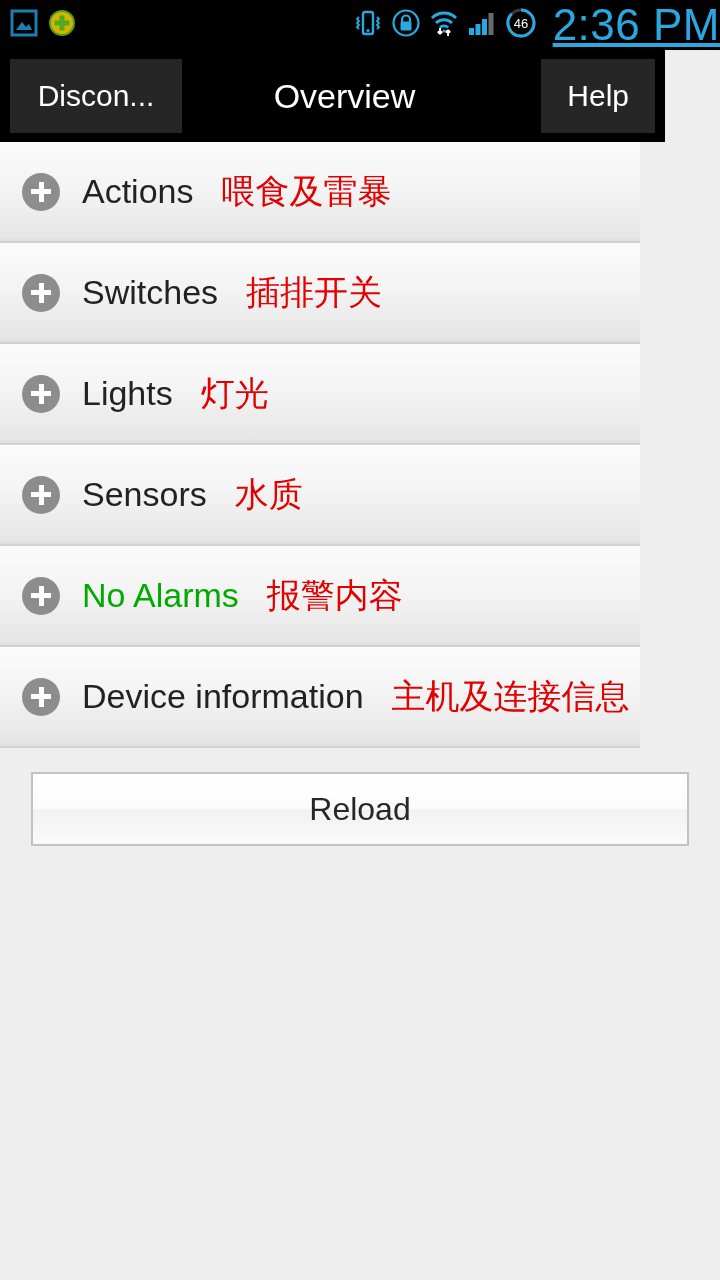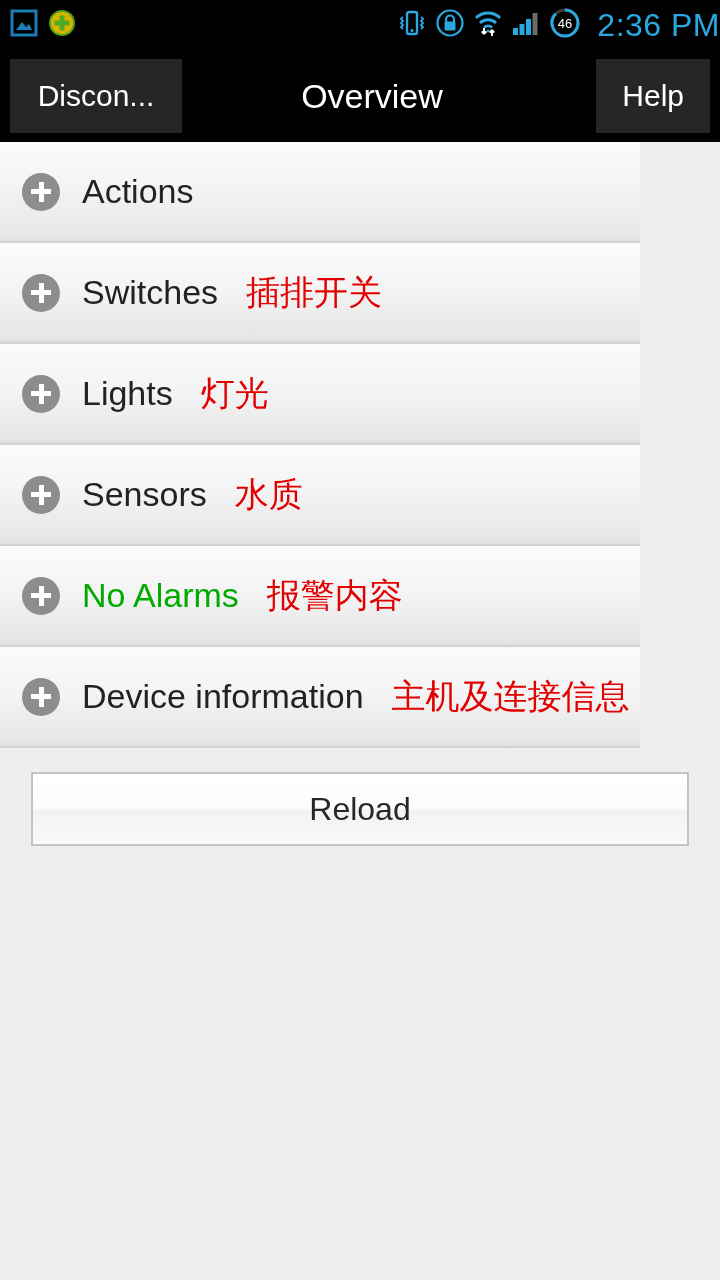--- a/index.html
+++ b/index.html
@@ -14,28 +14,28 @@
   #status-bar{
     position:relative;
     height:50px; width:720px;
     background:#000;
     display:flex; align-items:center;
   }
   #status-left{ display:flex; align-items:center; gap:10px; padding-left:10px; }
   #status-right{ display:flex; align-items:center; gap:8px; margin-left:auto; padding-right:10px; }
   .sb-icon{ display:block; }
   #clock{
-    color:#2aa8e0; font-size:32px; letter-spacing:0.5px;
-    line-height:50px; padding-left:6px;
+    color:#2aa8e0; font-size:44px; letter-spacing:0.5px;
+    line-height:50px; padding-left:6px;text-decoration:underline;
   }
 
   
   #action-bar{
     position:relative;
-    height:92px; width:720px;
+    height:92px; width:665px;
     background:#000;
     display:flex; align-items:center;
   }
   .ab-btn{
     background:#262626;
     color:#ffffff;
     font-size:30px;
     border:none;
     height:74px;
     display:flex; align-items:center; justify-content:center;
@@ -158,20 +158,21 @@
 <div id="action-bar">
   <div class="ab-btn" id="disconnect-button">Discon...</div>
   <div id="action-title">Overview</div>
   <div class="ab-btn" id="help-button" style="margin-left:auto;">Help</div>
 </div>
 
 <div id="list">
     <div class="row">
       <span class="plus-icon"></span>
       <span class="row-label">Actions</span>
+      <span class="row-sub">喂食及雷暴</span>
     </div>
     <div class="row">
       <span class="plus-icon"></span>
       <span class="row-label">Switches</span>
       <span class="row-sub">插排开关</span>
     </div>
     <div class="row">
       <span class="plus-icon"></span>
       <span class="row-label">Lights</span>
       <span class="row-sub">灯光</span>

